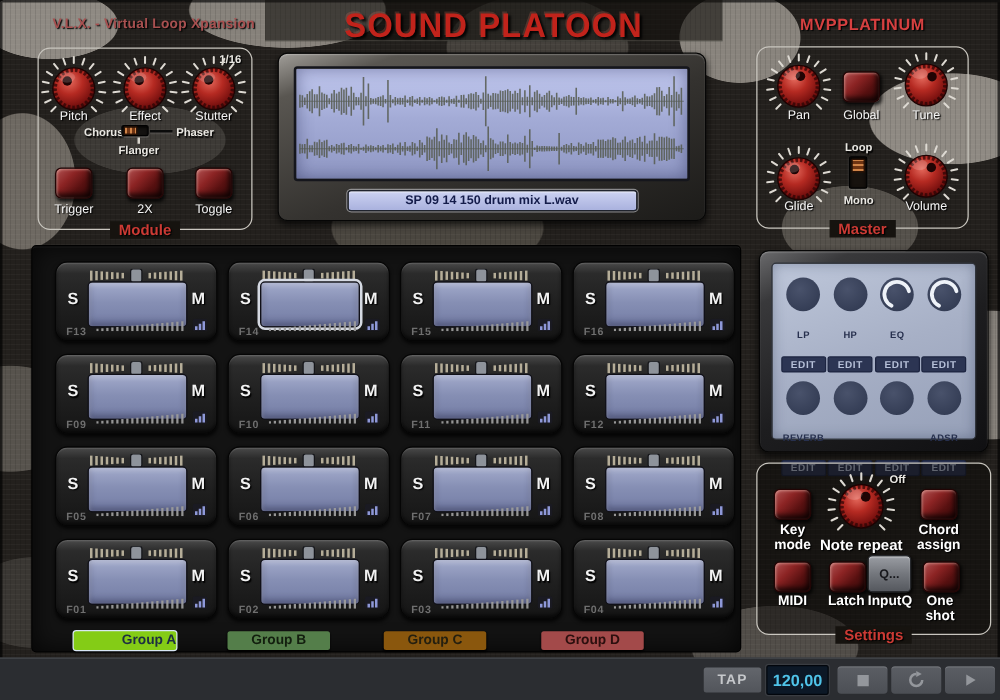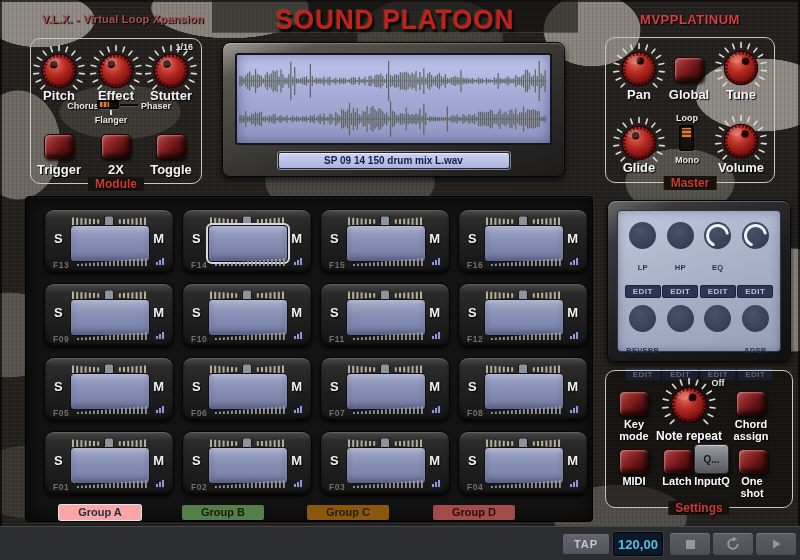--- a/index.html
+++ b/index.html
@@ -32,22 +32,22 @@
     text-shadow:2px 2px 2px rgba(0,0,0,.9), -1px -1px 0 rgba(255,120,100,.2);}
   .brand{position:absolute;left:690px;top:12px;transform:translateX(-50%);
     font-size:13px;font-weight:bold;color:#d64040;text-shadow:1px 1px 1px #000;letter-spacing:.5px;}
   .box{position:absolute;border:1px solid #c9c6bf;border-radius:10px;}
   .box-label{position:absolute;bottom:-8px;left:50%;transform:translateX(-50%);
     background:#16130f;padding:0 7px;color:#cc3a34;font-weight:bold;font-size:12px;
     text-shadow:1px 1px 1px #000;white-space:nowrap;}
   .division{position:absolute;top:3px;right:8px;font-size:9px;font-weight:bold;color:#e9e7e2;
     text-shadow:1px 1px 1px #000;}
   .knob{position:absolute;}
-  .klabel{position:absolute;transform:translateX(-50%);color:#f4f4f4;font-weight:bold;
-    font-size:13px;text-shadow:1px 1px 1px #000;white-space:nowrap;text-align:center;}
+  .klabel{position:absolute;transform:translateX(-50%);color:#f4f4f4;font-weight:normal;
+    font-size:10px;text-shadow:1px 1px 1px #000;white-space:nowrap;text-align:center;}
   .slabel{position:absolute;transform:translateX(-50%);color:#e9e7e2;font-weight:bold;
     font-size:9px;text-shadow:1px 1px 1px #000;white-space:nowrap;}
   .red-btn{position:absolute;width:30px;height:25px;border-radius:5px;border:1px solid #220505;
     background:linear-gradient(135deg,#b05252 0%,#8c2424 35%,#591111 65%,#320808 100%);
     box-shadow:inset 1px 1px 2px rgba(255,210,200,.45), inset -2px -3px 4px rgba(0,0,0,.7), 1px 2px 3px rgba(0,0,0,.8);}
   .gray-btn{position:absolute;width:35px;height:30px;border-radius:4px;border:1px solid #26282c;
     background:linear-gradient(180deg,#9a9da3 0%,#74777d 50%,#55585e 100%);
     color:#17181c;font-weight:bold;font-size:10px;display:flex;align-items:center;justify-content:center;
     box-shadow:inset 0 1px 1px rgba(255,255,255,.5), 1px 2px 3px rgba(0,0,0,.8);}
   .h-track{position:absolute;width:22px;height:9px;background:#141210;border:1px solid #000;
@@ -1160,21 +1160,21 @@
             <rect x="64" y="1.3529411764705888" width="1.8" height="7.647058823529411" fill="#9c9c9c" opacity="0.95"></rect>
             <rect x="68" y="1" width="1.8" height="8" fill="#9c9c9c" opacity="0.95"></rect>
           </svg></div>
         <div class="level-chip"><svg width="12" height="10">
             <rect x="0" y="0" width="12" height="10" rx="2" fill="#1a1a22"></rect>
             <rect x="2" y="6" width="2" height="3" fill="#8e98d8"></rect>
             <rect x="5" y="4" width="2" height="5" fill="#8e98d8"></rect>
             <rect x="8" y="2" width="2" height="7" fill="#8e98d8"></rect>
           </svg></div>
       </div>
-      <div class="group-tab" style="left: 33px; background: #fca5a5; color: rgb(29, 47, 66); box-shadow: rgb(216, 230, 245) 0px 0px 0px 1px, rgb(0, 0, 0) 0px 1px 2px;">Group A</div>
+      <div class="group-tab" style="left: 33px; background: #84cc16; color: rgb(29, 47, 66); box-shadow: rgb(216, 230, 245) 0px 0px 0px 1px, rgb(0, 0, 0) 0px 1px 2px; text-align: right;">Group A</div>
       <div class="group-tab" style="left: 156px; background: rgb(93, 145, 80); color: rgb(20, 35, 15); filter: brightness(0.88) saturate(0.92);">Group B</div>
       <div class="group-tab" style="left: 281px; background: #a16207; color: rgb(43, 36, 16); filter: brightness(0.88) saturate(0.92);">Group C</div>
       <div class="group-tab" style="left: 407px; background: rgb(192, 82, 82); color: rgb(51, 16, 15); filter: brightness(0.88) saturate(0.92);">Group D</div>
     </div>
 
   <div class="fx-frame">
     <div class="fx-screen">
       <div id="fx-grid">
           <div class="fx-slot">
             <div class="fx-circle"></div>

